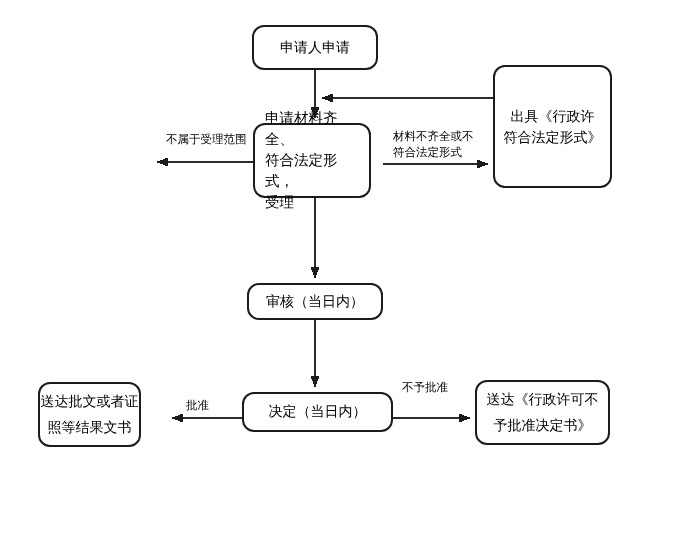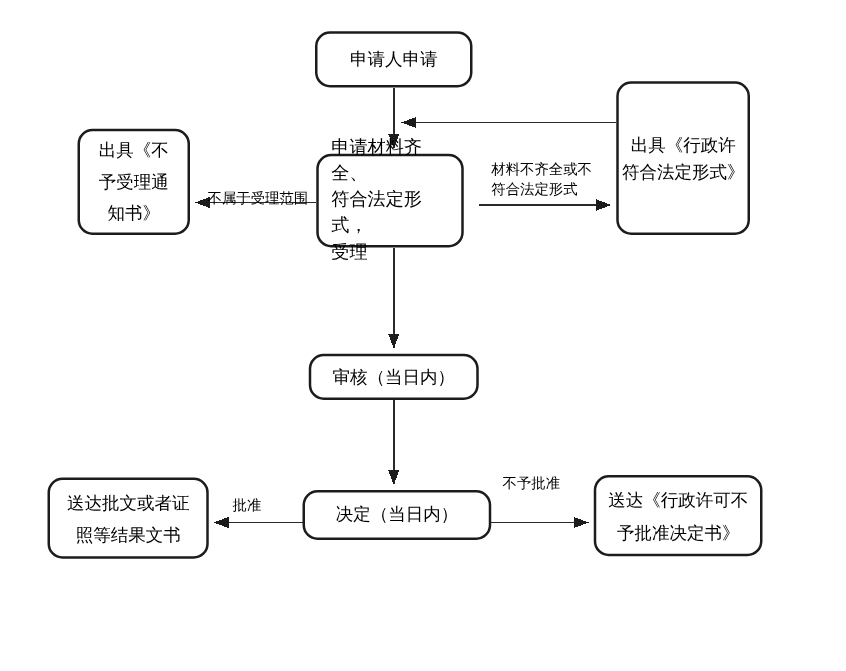--- a/index.html
+++ b/index.html
@@ -1,21 +1,21 @@
 <!DOCTYPE html>
 <html><head>
 <meta charset="utf-8">
 <style>
   html, body { margin: 0; padding: 0; background: #ffffff; }
   .canvas {
     position: relative;
     width: 677px;
     height: 537px;
     background: #ffffff;
-    font-family: Liberation Sans, sans-serif;
+    font-family: Liberation Serif, serif;
     color: #000000;
     overflow: hidden;
   }
   svg.arrows {
     position: absolute;
     left: 0; top: 0;
     width: 677px; height: 537px;
     pointer-events: none;
   }
   .node {
@@ -31,33 +31,33 @@
     text-align: center;
     font-size: 14px;
     color: #000000;
   }
   .node span { display: block; }
   .n-apply       { left: 252px; top: 25px;  width: 126px; height: 45px; }
   .n-accept      { left: 253px; top: 123px; width: 118px; height: 75px;
                    align-items: flex-start; text-align: left;
                    padding: 3px 6px 3px 10px; line-height: 21px; font-size: 14.5px; }
   .n-reject      { left: 62px;  top: 103px; width: 90px;  height: 85px; line-height: 25px; }
-  .n-correction  { left: 493px; top: 65px;  width: 107px; height: 123px; line-height: 21px; }
+  .n-correction  { left: 493px; top: 65px;  width: 119px; height: 123px; line-height: 21px; }
   .n-review      { left: 247px; top: 283px; width: 136px; height: 37px; justify-content: center; }
   .n-decide      { left: 242px; top: 392px; width: 151px; height: 40px; }
-  .n-deliver-ok  { left: 38px;  top: 382px; width: 129px; height: 65px; line-height: 26px; }
+  .n-deliver-ok  { left: 38px;  top: 382px; width: 103px; height: 65px; line-height: 26px; }
   .n-deliver-no  { left: 475px; top: 380px; width: 135px; height: 65px; line-height: 26px; }
   .edge-label {
     position: absolute;
     font-size: 11.5px;
     color: #000000;
     white-space: nowrap;
     line-height: 15px;
   }
-  .l-scope      { left: 166px; top: 152px; }
+  .l-scope      { left: 166px; top: 132px; }
   .l-materials  { left: 393px; top: 128px; line-height: 16px; }
   .l-approved   { left: 186px; top: 398px; }
   .l-denied     { left: 402px; top: 380px; }
 </style>
 </head>
 <body>
 
 <div class="canvas">
 
   <svg class="arrows" viewBox="0 0 677 537" xmlns="http://www.w3.org/2000/svg" shape-rendering="crispEdges">
@@ -79,25 +79,20 @@
   <div class="node n-apply">
     <span>申请人申请</span>
   </div>
 
   <div class="node n-accept">
     <span>申请材料齐全、</span>
     <span>符合法定形式，</span>
     <span>受理</span>
   </div>
 
-  <div class="node n-reject">
-    <span>出具《不</span>
-    <span>予受理通</span>
-    <span>知书》</span>
-  </div>
 
   <div class="node n-correction">
     <span>出具《行政许</span>
     <span>符合法定形式》</span>
   </div>
 
   <div class="node n-review">
     <span>审核（当日内）</span>
   </div>
 

